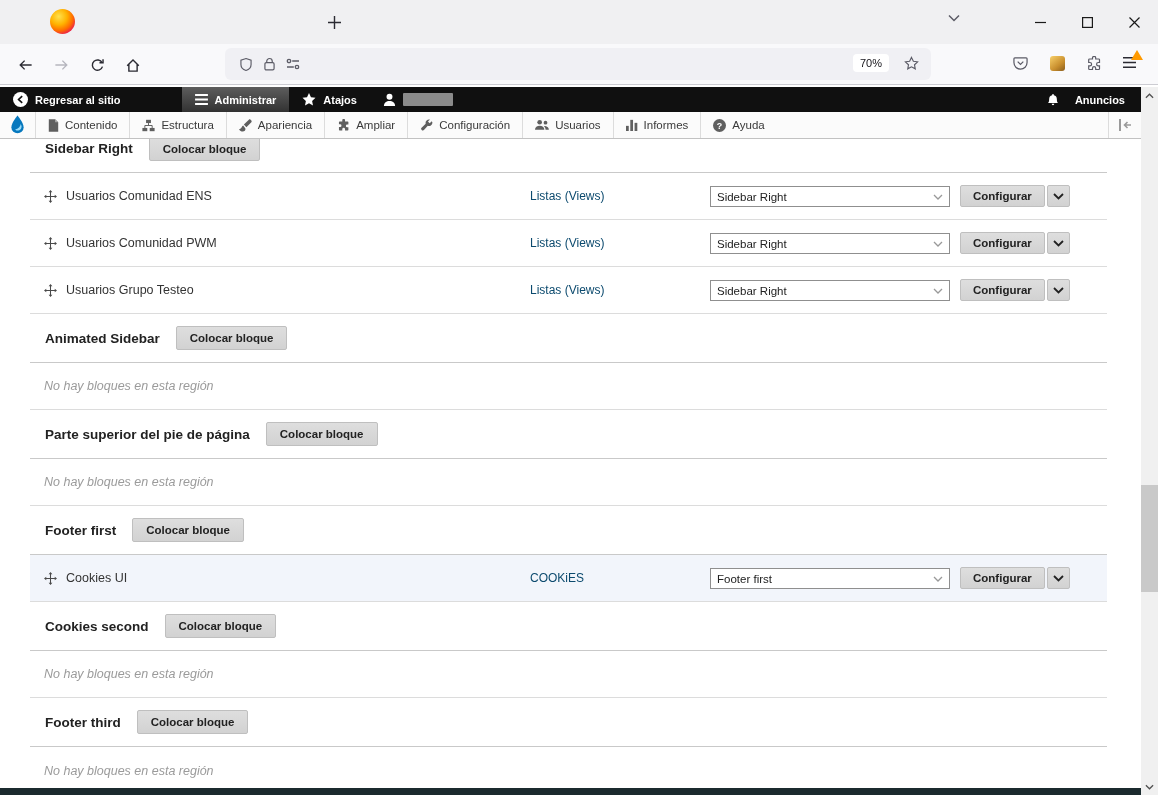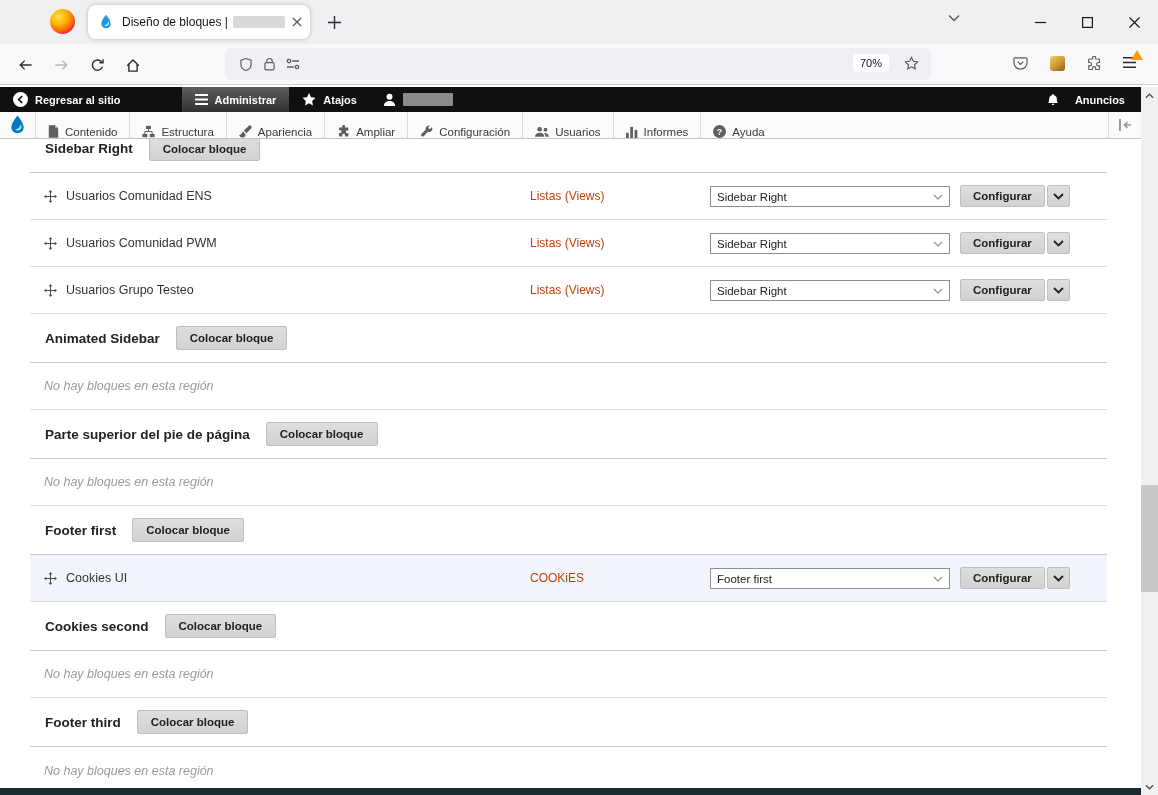--- a/index.html
+++ b/index.html
@@ -50,40 +50,40 @@
   .adminbar .item { display:flex; align-items:center; gap:7px; padding:0 13px; }
   .adminbar .active { background:linear-gradient(180deg,#5d5d5d,#323232);margin-left:48px; }
   .user-redact { width:50px; height:13px; background:#8b8b8b; border-radius:1px; }
   .admin-right { margin-left:auto; display:flex; align-items:center; gap:16px; padding:0 16px; }
 
   
   .menubar { position:absolute; left:0; top:112px; width:1141px; height:27px; background:#fbfbfb;
              border-bottom:1px solid #c2c2c2; box-shadow:0 1px 2px rgba(0,0,0,.08);
              display:flex; align-items:stretch; }
   .menubar .logo { display:flex; align-items:center; padding:0 7px; }
-  .menubar .mitem { display:flex; align-items:flex-end; gap:6px; padding:0 12px; border-left:1px solid #dcdcdc;
+  .menubar .mitem { display:flex; align-items:center; gap:6px; padding:0 12px; border-left:1px solid #dcdcdc;
                     font-size:11.5px; color:#3a3a3a; white-space:nowrap; }
   .menubar .mitem:last-of-type { border-right:1px solid #dcdcdc; }
   .menubar .tray-toggle { margin-left:auto; display:flex; align-items:center; padding:0 9px; border-left:1px solid #dcdcdc; }
 
   
   .content { position:absolute; left:0; top:139px; width:1141px; height:656px; background:#fff; overflow:hidden; }
   .block-table { position:relative; margin-left:30px; width:1077px; margin-top:-14px; }
   .region-header { height:49px; display:flex; align-items:center; gap:16px; padding-left:15px;
                    border-bottom:1px solid #c9c9c9; }
   .region-header.first { height:48px; }
   .region-title { font-size:13.5px; font-weight:bold; color:#222; }
   .btn { background:linear-gradient(#dedede,#d2d2d2); border:1px solid #bfbfbf; border-radius:2px;
          font-family:"Liberation Sans",sans-serif; font-size:11.5px; font-weight:bold; color:#222;
          padding:5px 13px; cursor:pointer; }
   .block-row { position:relative; height:47px; border-bottom:1px solid #dcdcdc; }
   .block-row.highlight { background:#f2f5fb; }
   .drag { position:absolute; left:14px; top:17px; color:#4a4a4a; cursor:move; display:flex; }
   .block-title { position:absolute; left:36px; top:16px; font-size:12.5px; color:#333; }
-  .block-cat { position:absolute; left:500px; top:16px; font-size:12px; color:#c2410c; }
+  .block-cat { position:absolute; left:500px; top:16px; font-size:12px; color:#0c4a6e; }
   .sel { position:absolute; left:680px; top:13px; width:240px; height:21px; background:#fff;
          border:1px solid #8f8f8f; display:flex; align-items:center; padding-left:6px; font-size:11.5px; color:#222; }
   .sel .chev { position:absolute; right:6px; top:7px; color:#999; }
   .ops { position:absolute; left:930px; top:12px; display:flex; }
   .cfg { padding:4px 12px; }
   .cfg-dd { margin-left:2px; padding:4px 5px; display:flex; align-items:center; }
   .empty-row { height:47px; display:flex; align-items:center; padding-left:14px;
                border-bottom:1px solid #dcdcdc; font-size:12.5px; font-style:italic; color:#9b9b9b; }
   .dark-footer { position:absolute; left:0; bottom:0; width:1141px; height:7px; background:#1b2a2e; }
 
@@ -95,33 +95,20 @@
 
   svg { display:block; }
 </style>
 </head>
 <body>
 
 <div class="browser">
 
   <div class="titlebar">
     <div class="ff-logo"></div>
-    <div class="tab">
-      <svg width="16" height="16" viewBox="0 0 24 24">
-          <path d="M12 1C12 1 5 9.2 5 14.5a7 7 0 0 0 14 0C19 9.2 12 1 12 1Z" fill="#1b9ae4"></path>
-          <path d="M9.5 16.8a4.2 4.2 0 0 0 7.2-2.9c0-1-.4-2.1-.9-3.1-.3 2.9-2.9 5.2-6.3 6z" fill="#cfeafc"></path>
-        </svg>
-      <span class="tab-title">Diseño de bloques |</span>
-      <span class="redact tab-redact"></span>
-      <span class="tab-close">
-          <svg width="10" height="10" viewBox="0 0 10 10">
-            <path d="M1 1l8 8M9 1L1 9" stroke="#5b5b66" stroke-width="1.4"></path>
-          </svg>
-        </span>
-    </div>
     <div class="new-tab">
         <svg width="13" height="13" viewBox="0 0 13 13">
           <path d="M6.5 0v13M0 6.5h13" stroke="#2b2b33" stroke-width="1.4"></path>
         </svg>
       </div>
     <div class="tabs-chevron">
         <svg width="12" height="8" viewBox="0 0 12 8">
           <polyline points="1,1.5 6,6.5 11,1.5" fill="none" stroke="#5b5b66" stroke-width="1.5"></polyline>
         </svg>
       </div>

